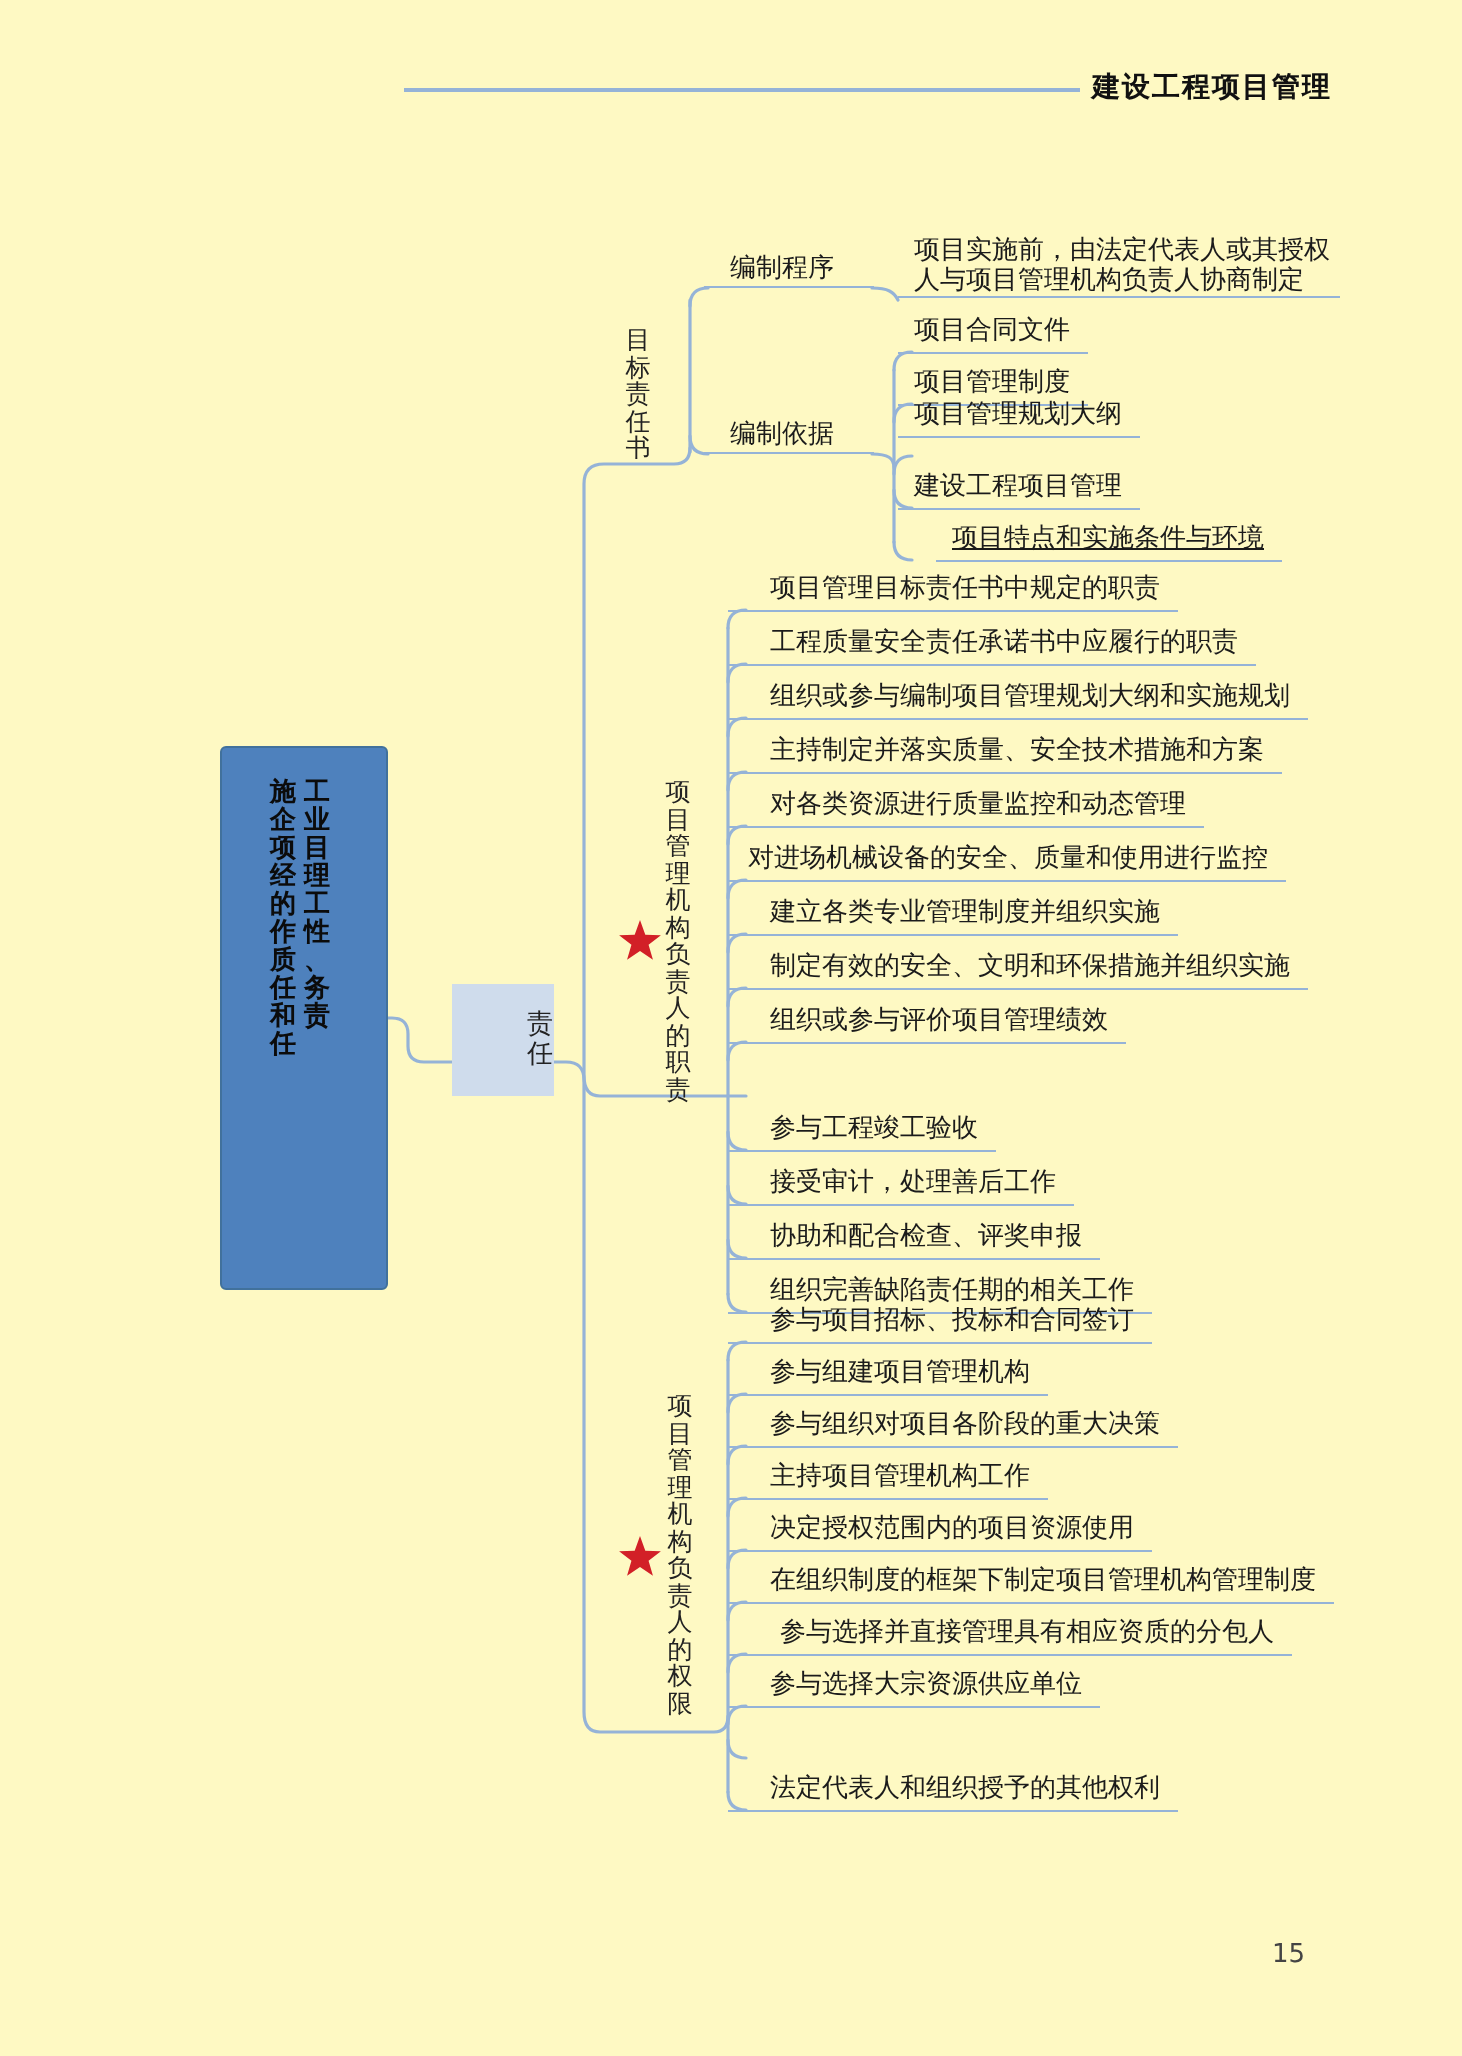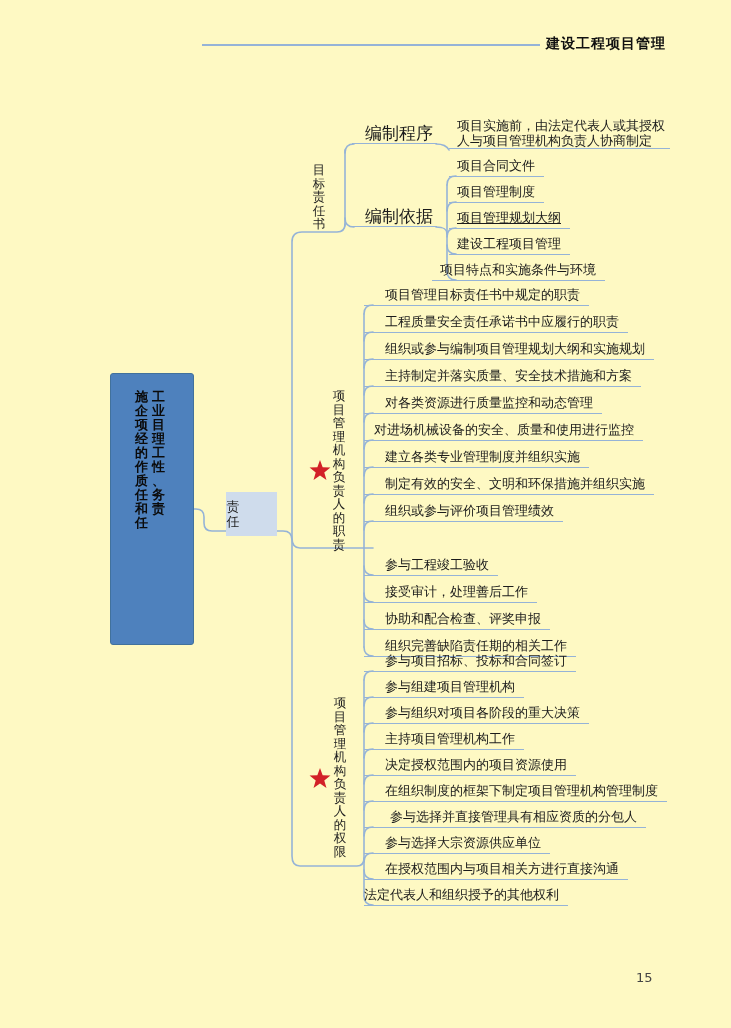--- a/index.html
+++ b/index.html
@@ -11,26 +11,26 @@
          font-family:"DejaVu Sans","Liberation Sans",sans-serif;color:var(--text);overflow:hidden;}
   #connectors{position:absolute;left:0;top:0;}
   #connectors path{fill:none;stroke:var(--line);stroke-width:1.6;stroke-linecap:round;}
   .hrule{position:absolute;left:202px;top:44px;width:338px;height:2px;background:var(--line);}
   .htitle{position:absolute;left:546px;top:35px;font-size:14px;font-weight:bold;letter-spacing:1px;color:#111;white-space:nowrap;}
   .pagenum{position:absolute;left:636px;top:970px;font-size:13px;color:#444;}
   .root{position:absolute;left:110px;top:373px;width:84px;height:272px;background:var(--node_fill);
         border:1px solid var(--node_border);border-radius:3px;box-sizing:border-box;}
   .root .txt{width:34px;margin:16px auto 0;font-size:13px;font-weight:bold;line-height:14px;
         letter-spacing:4px;word-break:break-all;line-break:anywhere;color:#0b0b0b;}
-  .n2{position:absolute;left:226px;top:492px;width:51px;height:44px;background:var(--node_light);
-      display:flex;align-items:center;justify-content:flex-start;}
+  .n2{position:absolute;left:226px;top:492px;width:51px;height:56px;background:var(--node_light);
+      display:flex;align-items:center;justify-content:flex-end;}
   .n2 .txt{width:14px;font-size:13px;line-height:15.5px;word-break:break-all;line-break:anywhere;color:#222;text-align:center;}
   .vlabel{position:absolute;width:14px;font-size:12.5px;line-height:13.5px;word-break:break-all;
       line-break:anywhere;color:#222;text-align:center;}
-  .plabel{position:absolute;height:19px;line-height:17px;font-size:17px;box-sizing:border-box;
+  .plabel{position:absolute;height:19px;line-height:17px;font-size:13px;box-sizing:border-box;
       border-bottom:1.5px solid var(--line);white-space:nowrap;color:var(--text);font-family:Liberation Serif, serif;}
   .leaf{position:absolute;height:19px;line-height:17px;font-size:13px;padding-right:9px;
       border-bottom:1.5px solid var(--line);white-space:nowrap;color:var(--text);}
   .leaf2{position:absolute;left:449px;top:118px;width:221px;box-sizing:border-box;padding-left:8px;
       font-size:13px;line-height:15px;border-bottom:1.5px solid var(--line);color:var(--text);}
   .star{position:absolute;width:24px;height:24px;}
 </style>
 </head>
 <body>
 
@@ -106,23 +106,23 @@
   </svg>
 
   <svg class="star" style="left:308px;top:767px;" viewBox="-12 -12 24 24">
     <polygon class="starpoly" points="0,-11 2.65,-3.64 10.46,-3.40 4.28,1.39 6.47,8.90 0,4.5 -6.47,8.90 -4.28,1.39 -10.46,-3.40 -2.65,-3.64" fill="#D22027"></polygon>
   </svg>
 
   <div class="pagenum">15</div>
 
 <div class="leaf" style="left: 449px; top: 157px; padding-left: 8px;">项目合同文件</div>
     <div class="leaf" style="left: 449px; top: 183px; padding-left: 8px;">项目管理制度</div>
-    <div class="leaf" style="left: 449px; top: 209px; padding-left: 8px; text-decoration: underline;">项目管理规划大纲</div>
+    <div class="leaf" style="left: 449px; top: 199px; padding-left: 8px;">项目管理规划大纲</div>
     <div class="leaf" style="left: 449px; top: 235px; padding-left: 8px;">建设工程项目管理</div>
-    <div class="leaf" style="left: 432px; top: 261px; padding-left: 8px;">项目特点和实施条件与环境</div>
+    <div class="leaf" style="left: 468px; top: 261px; padding-left: 8px; text-decoration: underline;">项目特点和实施条件与环境</div>
     <div class="leaf" style="left: 364px; top: 286px; padding-left: 21px;">项目管理目标责任书中规定的职责</div>
     <div class="leaf" style="left: 364px; top: 313px; padding-left: 21px;">工程质量安全责任承诺书中应履行的职责</div>
     <div class="leaf" style="left: 364px; top: 340px; padding-left: 21px;">组织或参与编制项目管理规划大纲和实施规划</div>
     <div class="leaf" style="left: 364px; top: 367px; padding-left: 21px;">主持制定并落实质量、安全技术措施和方案</div>
     <div class="leaf" style="left: 364px; top: 394px; padding-left: 21px;">对各类资源进行质量监控和动态管理</div>
     <div class="leaf" style="left: 364px; top: 421px; padding-left: 10px;">对进场机械设备的安全、质量和使用进行监控</div>
     <div class="leaf" style="left: 364px; top: 448px; padding-left: 21px;">建立各类专业管理制度并组织实施</div>
     <div class="leaf" style="left: 364px; top: 475px; padding-left: 21px;">制定有效的安全、文明和环保措施并组织实施</div>
     <div class="leaf" style="left: 364px; top: 502px; padding-left: 21px;">组织或参与评价项目管理绩效</div>
     <div class="leaf" style="left: 364px; top: 556px; padding-left: 21px;">参与工程竣工验收</div>
@@ -130,15 +130,14 @@
     <div class="leaf" style="left: 364px; top: 610px; padding-left: 21px;">协助和配合检查、评奖申报</div>
     <div class="leaf" style="left: 364px; top: 637px; padding-left: 21px;">组织完善缺陷责任期的相关工作</div>
     <div class="leaf" style="left: 364px; top: 652px; padding-left: 21px;">参与项目招标、投标和合同签订</div>
     <div class="leaf" style="left: 364px; top: 678px; padding-left: 21px;">参与组建项目管理机构</div>
     <div class="leaf" style="left: 364px; top: 704px; padding-left: 21px;">参与组织对项目各阶段的重大决策</div>
     <div class="leaf" style="left: 364px; top: 730px; padding-left: 21px;">主持项目管理机构工作</div>
     <div class="leaf" style="left: 364px; top: 756px; padding-left: 21px;">决定授权范围内的项目资源使用</div>
     <div class="leaf" style="left: 364px; top: 782px; padding-left: 21px;">在组织制度的框架下制定项目管理机构管理制度</div>
     <div class="leaf" style="left: 364px; top: 808px; padding-left: 26px;">参与选择并直接管理具有相应资质的分包人</div>
     <div class="leaf" style="left: 364px; top: 834px; padding-left: 21px;">参与选择大宗资源供应单位</div>
-    <div class="leaf" style="left: 364px; top: 860px; padding-left: 21px;">在授权范围内与项目相关方进行直接沟通</div>
-    <div class="leaf" style="left: 364px; top: 886px;  text-align: right;">法定代表人和组织授予的其他权利</div>
+    <div class="leaf" style="left: 364px; top: 886px; padding-left: 21px; text-align: right;">法定代表人和组织授予的其他权利</div>
   </div>
 
 </body></html>

